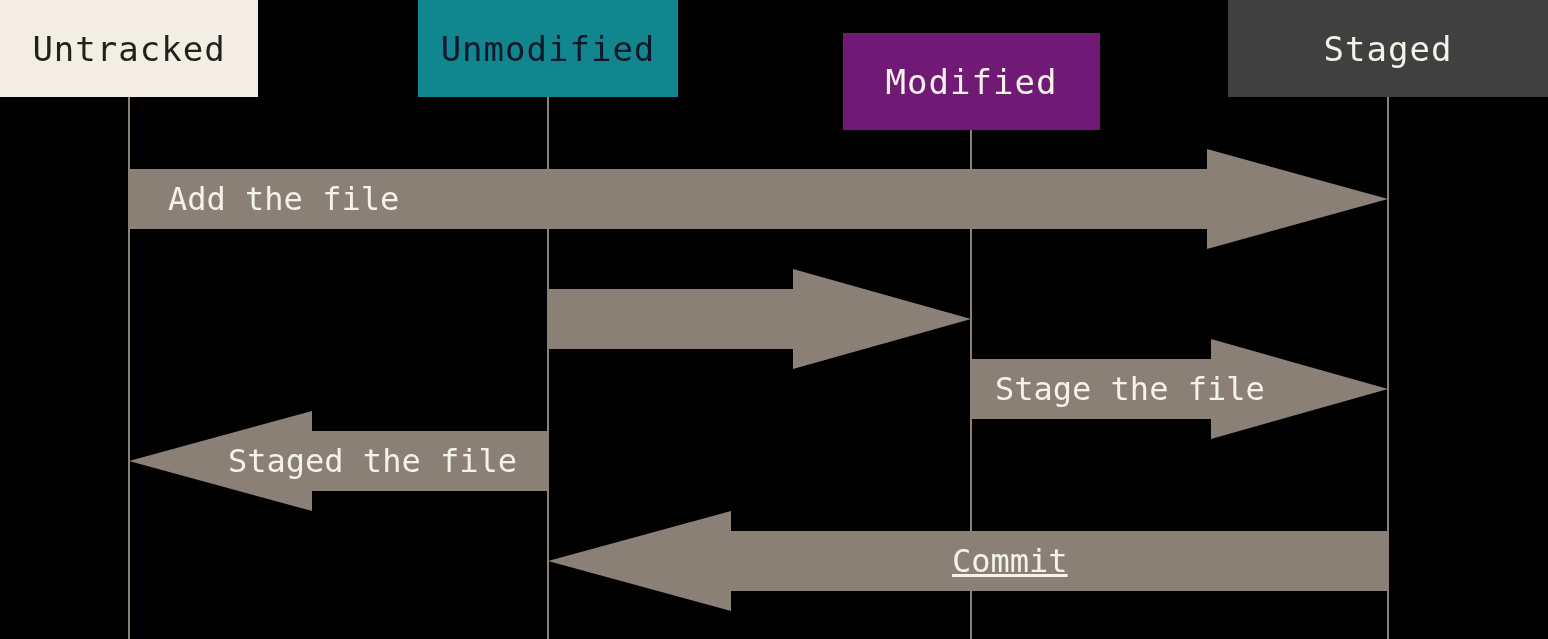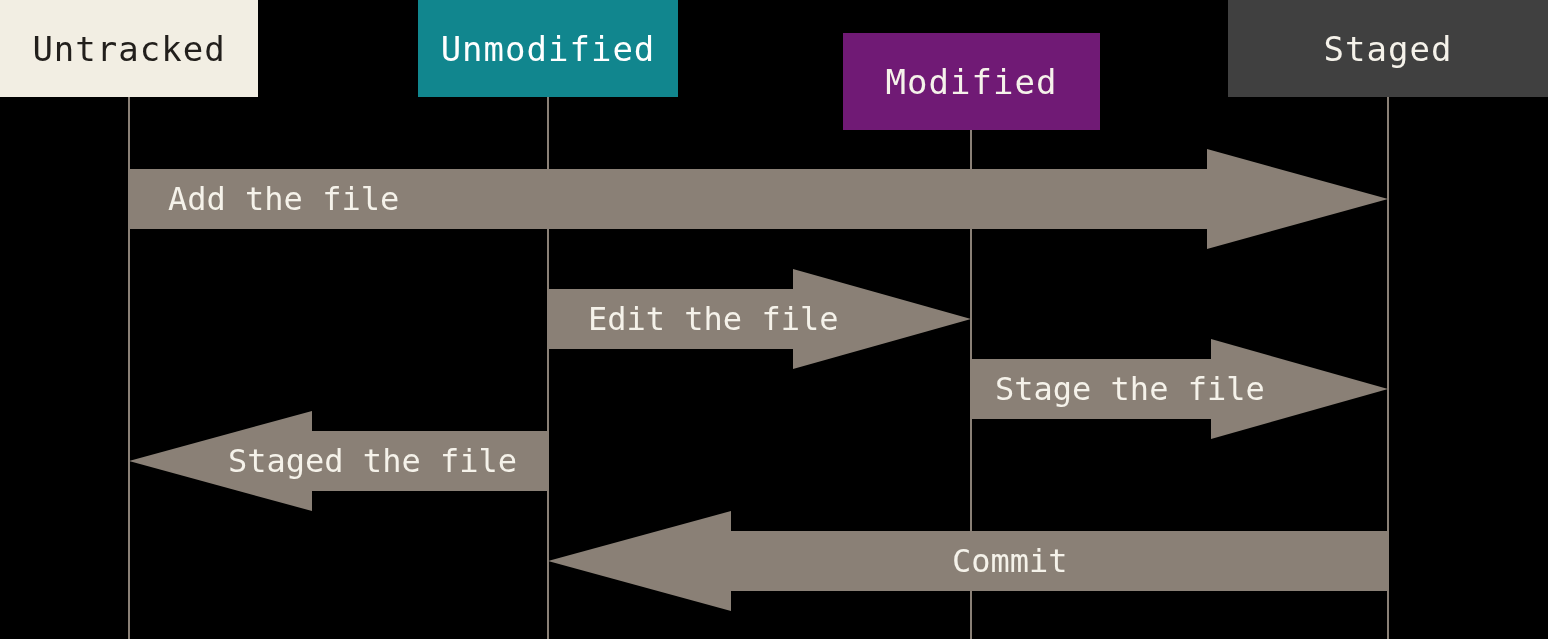--- a/index.html
+++ b/index.html
@@ -82,55 +82,54 @@
   #arrow-stage .arrow-label { left: 995px;  top: 359px; text-align: right; }
 
   
   #arrow-remove .arrow-body  { left: 312px; top: 431px; width: 236px; }
   #arrow-remove .arrow-head  { left: 129px; top: 411px; border-right: 183px solid var(--arrow-color, #8b8177); }
   #arrow-remove .arrow-label { left: 228px; top: 431px; }
 
   
   #arrow-commit .arrow-body  { left: 731px; top: 531px; width: 657px; }
   #arrow-commit .arrow-head  { left: 548px; top: 511px; border-right: 183px solid var(--arrow-color, #8b8177); }
-  #arrow-commit .arrow-label { left: 952px; top: 531px; }
+  #arrow-commit .arrow-label { left: 952px; top: 531px; text-decoration: underline; }
 </style>
 </head>
 <body>
 
 <div class="diagram">
 
   <div class="lifeline" id="lifeline-untracked"></div>
   <div class="lifeline" id="lifeline-unmodified"></div>
   <div class="lifeline" id="lifeline-modified"></div>
   <div class="lifeline" id="lifeline-staged"></div>
 
   <div class="state-header" id="header-untracked" style="background: rgb(242, 238, 227); color: rgb(34, 31, 28);">
     <span>Untracked</span>
   </div>
-  <div class="state-header" id="header-unmodified" style="background: rgb(17, 134, 142); color: #ffffff;">
+  <div class="state-header" id="header-unmodified" style="background: rgb(17, 134, 142); color: #0f172a;">
     <span>Unmodified</span>
   </div>
   <div class="state-header" id="header-modified" style="background: #701a75; color: rgb(245, 242, 234); margin-top: 33px;">
     <span>Modified</span>
   </div>
   <div class="state-header" id="header-staged" style="background: #404040; color: rgb(245, 242, 234);">
     <span>Staged</span>
   </div>
 
   <div class="arrow" id="arrow-add">
     <div class="arrow-body"></div>
     <div class="arrow-head"></div>
     <div class="arrow-label">Add the file</div>
   </div>
 
   <div class="arrow" id="arrow-edit">
     <div class="arrow-body"></div>
     <div class="arrow-head"></div>
-    <div class="arrow-label">Edit the file</div>
   </div>
 
   <div class="arrow" id="arrow-stage">
     <div class="arrow-body"></div>
     <div class="arrow-head"></div>
     <div class="arrow-label">Stage the file</div>
   </div>
 
   <div class="arrow" id="arrow-remove">
     <div class="arrow-body"></div>

